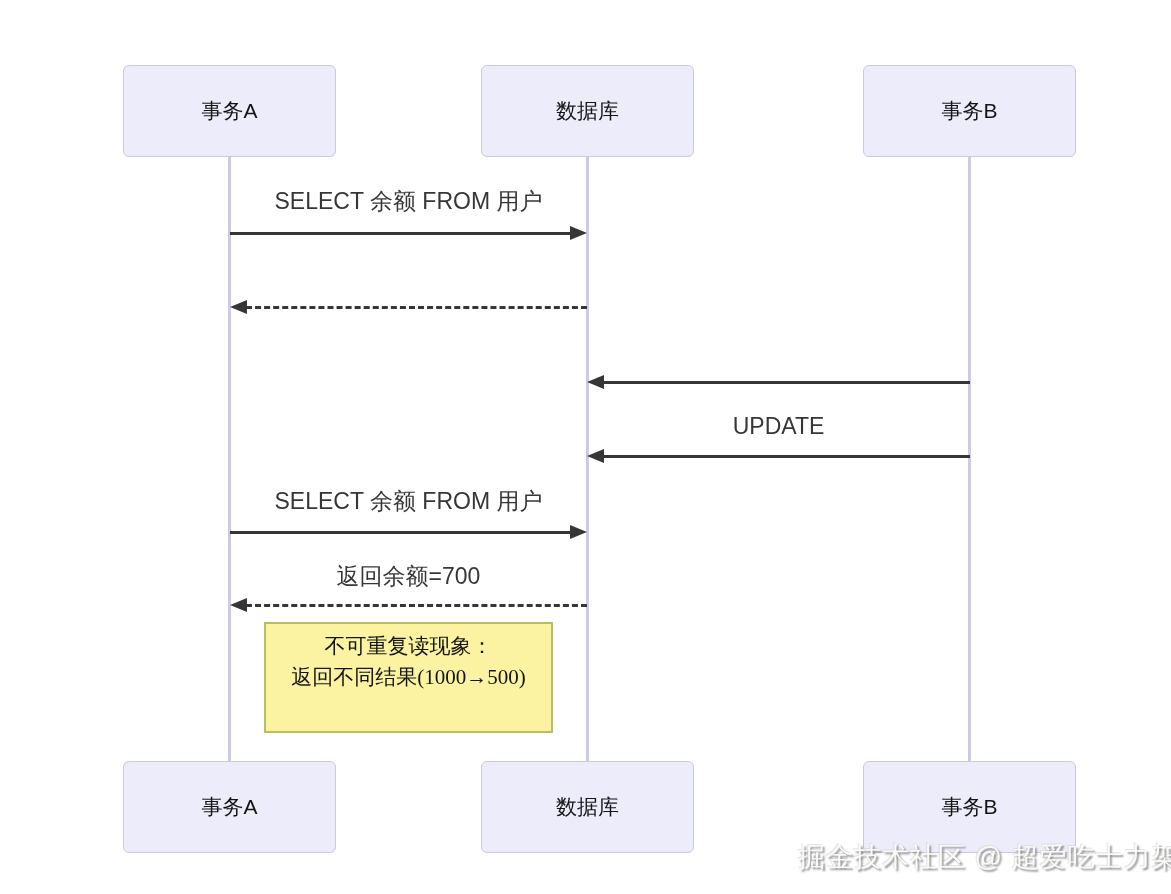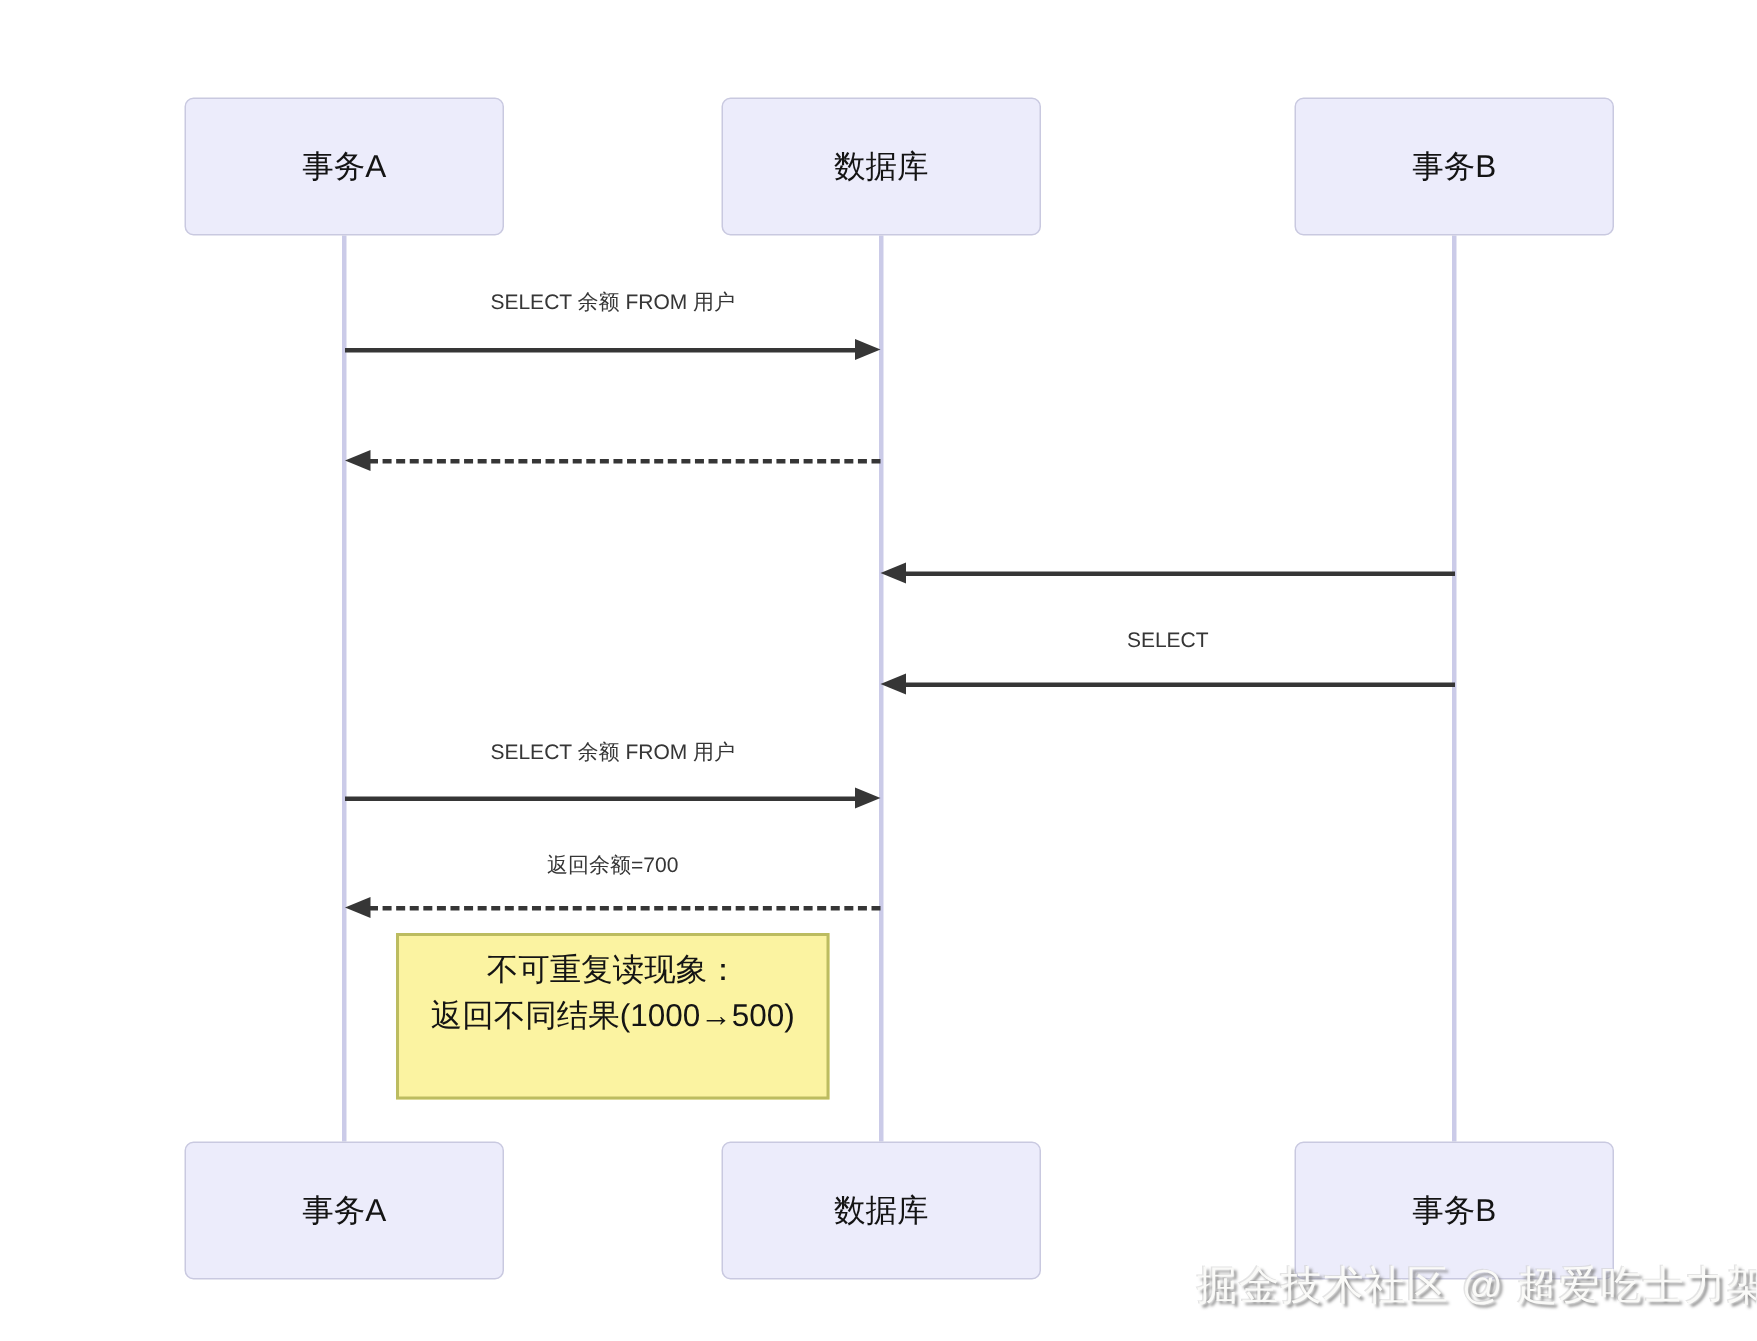--- a/index.html
+++ b/index.html
@@ -38,21 +38,21 @@
     width: 3px;
     height: 604px;
     background: #cbcbe8;
   }
   
   .msg-label {
     position: absolute;
     height: 30px;
     line-height: 30px;
     text-align: center;
-    font-size: 14px;
+    font-size: 23px;
     color: #363636;
     white-space: nowrap;
   }
   .msg-line-solid {
     position: absolute;
     height: 0;
     border-top: 3px solid #363636;
   }
   .msg-line-dashed {
     position: absolute;
@@ -80,20 +80,21 @@
     top: 622px;
     width: 289px;
     height: 111px;
     background: #fbf3a1;
     border: 2px solid #bcbc60;
     box-sizing: border-box;
     text-align: center;
     font-size: 21px;
     color: #141414;
     padding-top: 7px;
+    font-family: Liberation Serif, serif;
   }
   .note div { line-height: 31px; white-space: nowrap; }
   
   .watermark {
     position: absolute;
     left: 798px;
     top: 839px;
     font-size: 27px;
     letter-spacing: 1px;
     color: #fafaf8;
@@ -124,21 +125,21 @@
   <div class="msg-label" style="left:230px;top:186px;width:357px">SELECT 余额 FROM 用户</div>
   <div class="msg-line-solid" style="left:230px;top:232px;width:341px"></div>
   <div class="head-right" style="left:570px;top:226px"></div>
 
   <div class="head-left" style="left:230px;top:300px"></div>
   <div class="msg-line-dashed" style="left:246px;top:306px;width:341px"></div>
 
   <div class="head-left" style="left:587px;top:375px"></div>
   <div class="msg-line-solid" style="left:603px;top:381px;width:367px"></div>
 
-  <div class="msg-label" style="left:587px;top:411px;width:383px">SELECT</div>
+  <div class="msg-label" style="left:587px;top:411px;width:383px">UPDATE</div>
   <div class="head-left" style="left:587px;top:449px"></div>
   <div class="msg-line-solid" style="left:603px;top:455px;width:367px"></div>
 
   <div class="msg-label" style="left:230px;top:486px;width:357px">SELECT 余额 FROM 用户</div>
   <div class="msg-line-solid" style="left:230px;top:531px;width:341px"></div>
   <div class="head-right" style="left:570px;top:525px"></div>
 
   <div class="msg-label" style="left:230px;top:561px;width:357px">返回余额=700</div>
   <div class="head-left" style="left:230px;top:598px"></div>
   <div class="msg-line-dashed" style="left:246px;top:604px;width:341px"></div>

